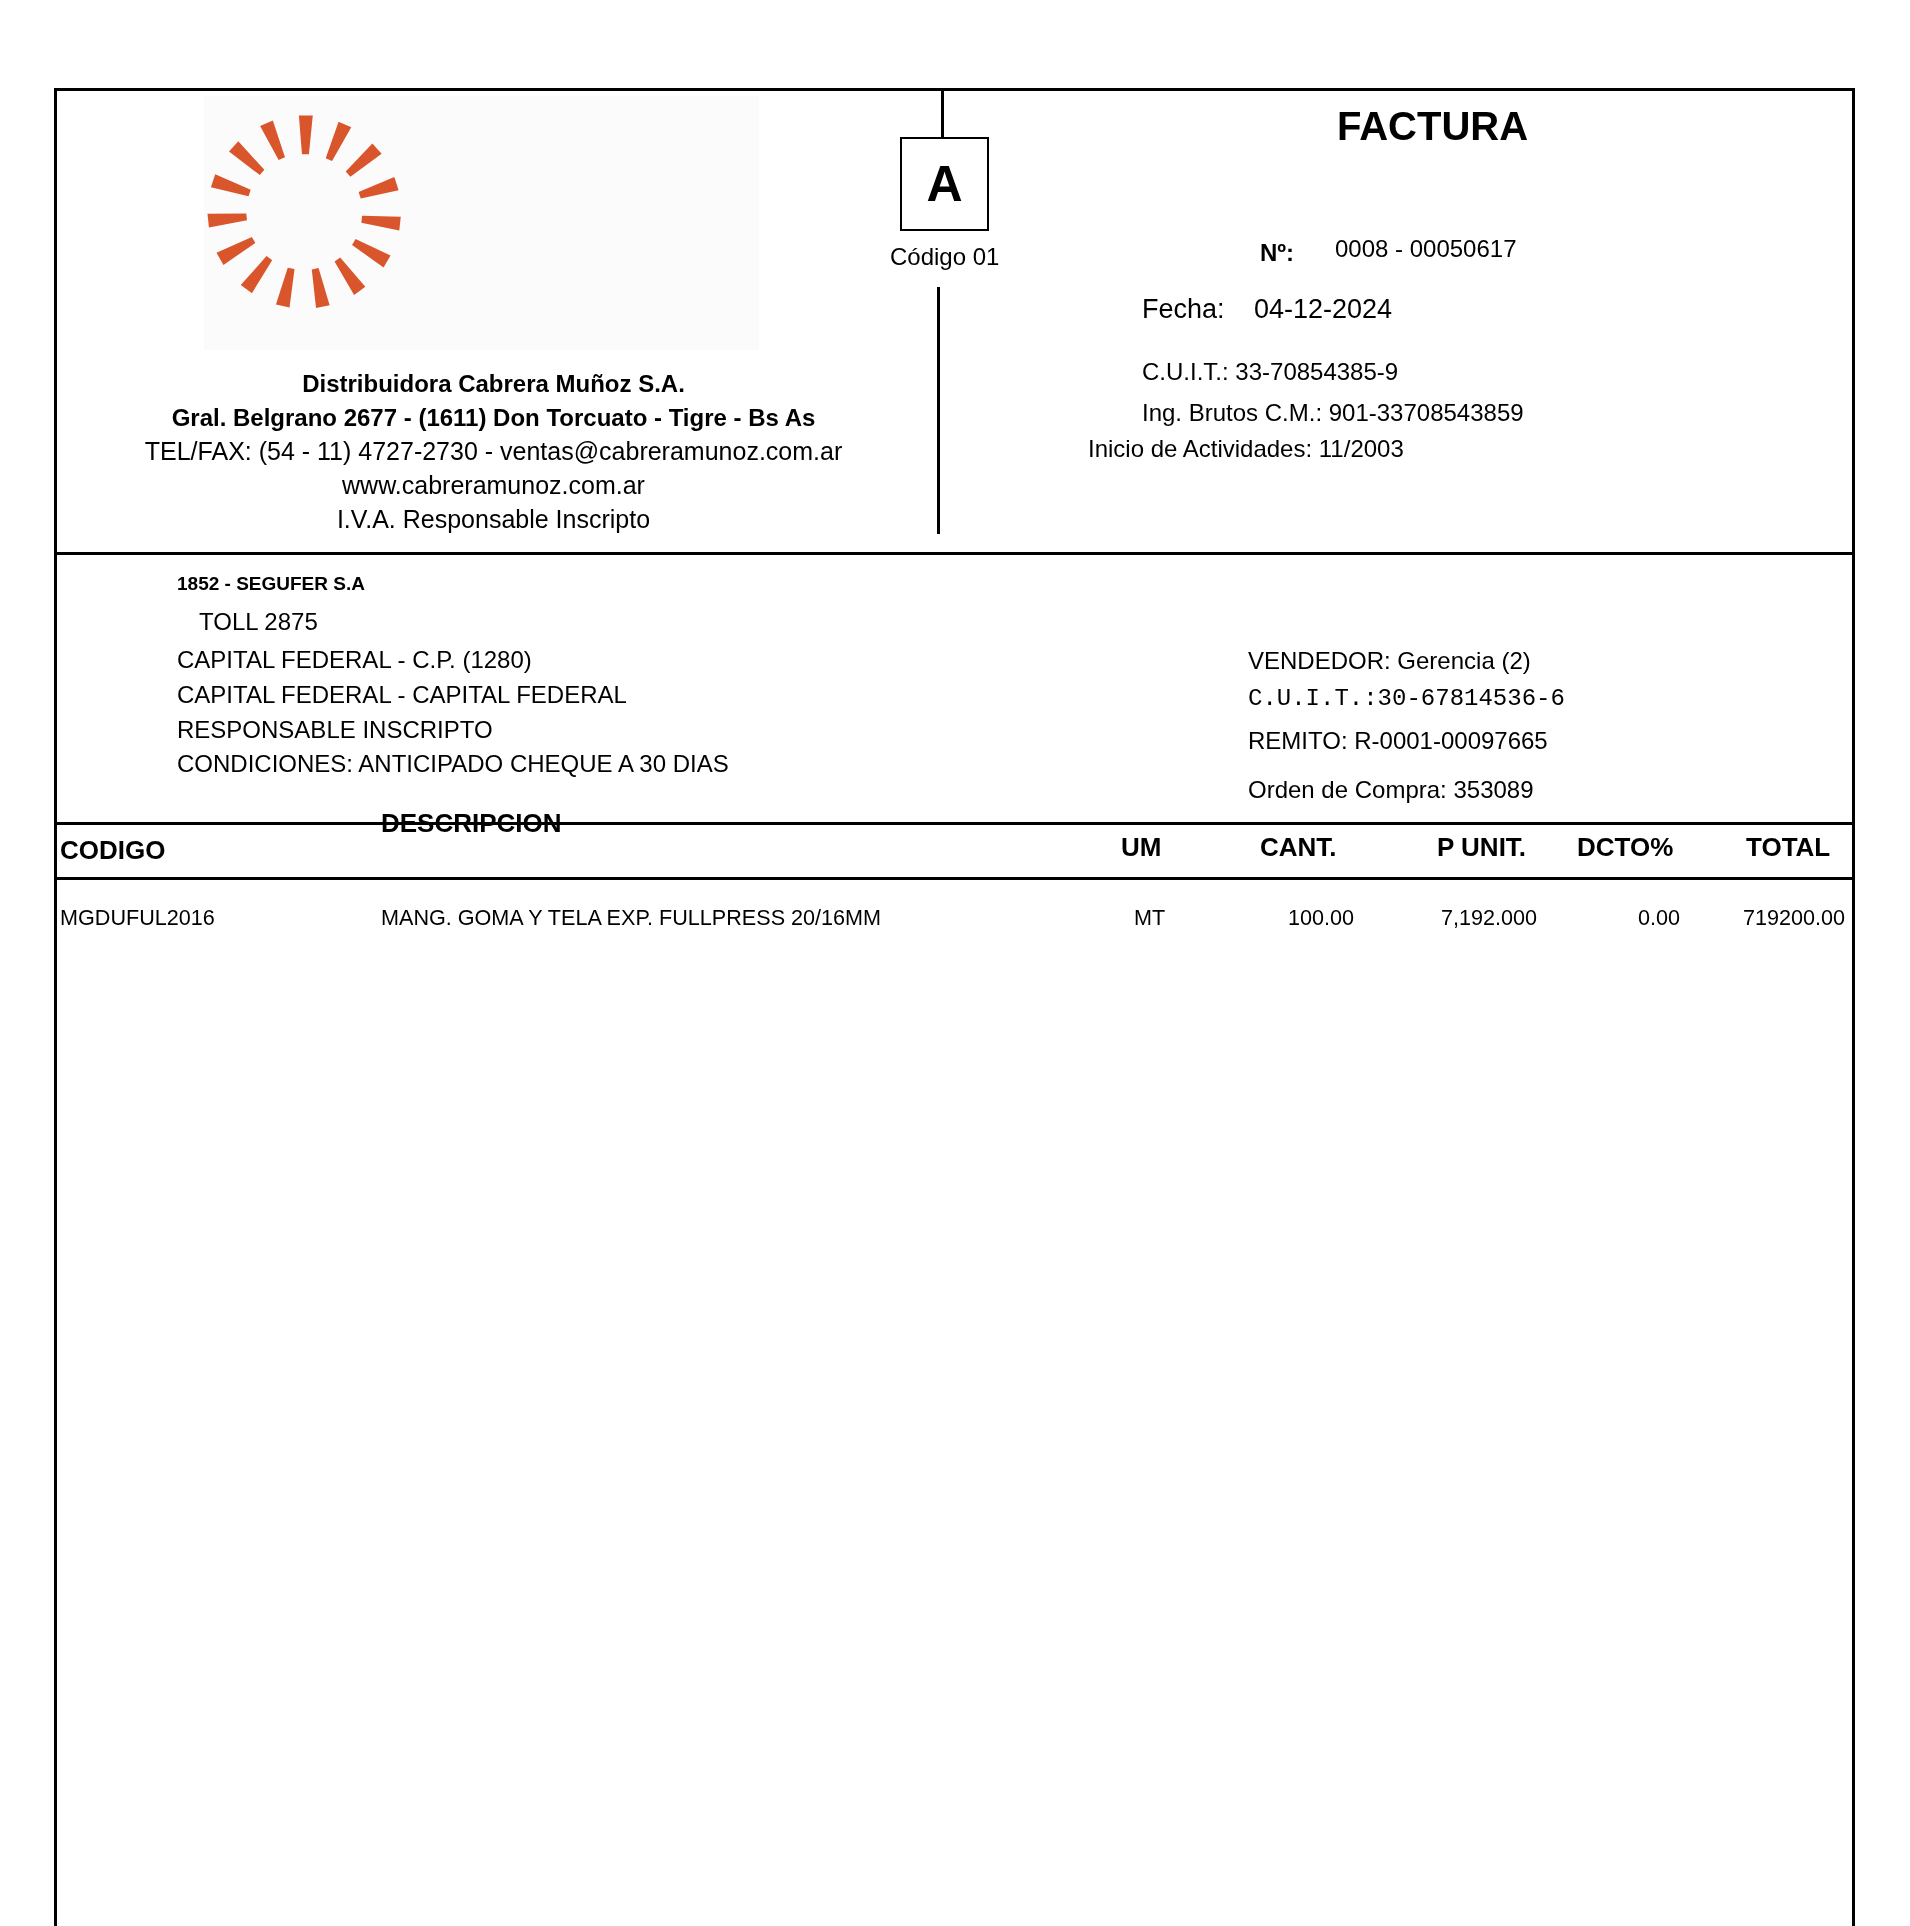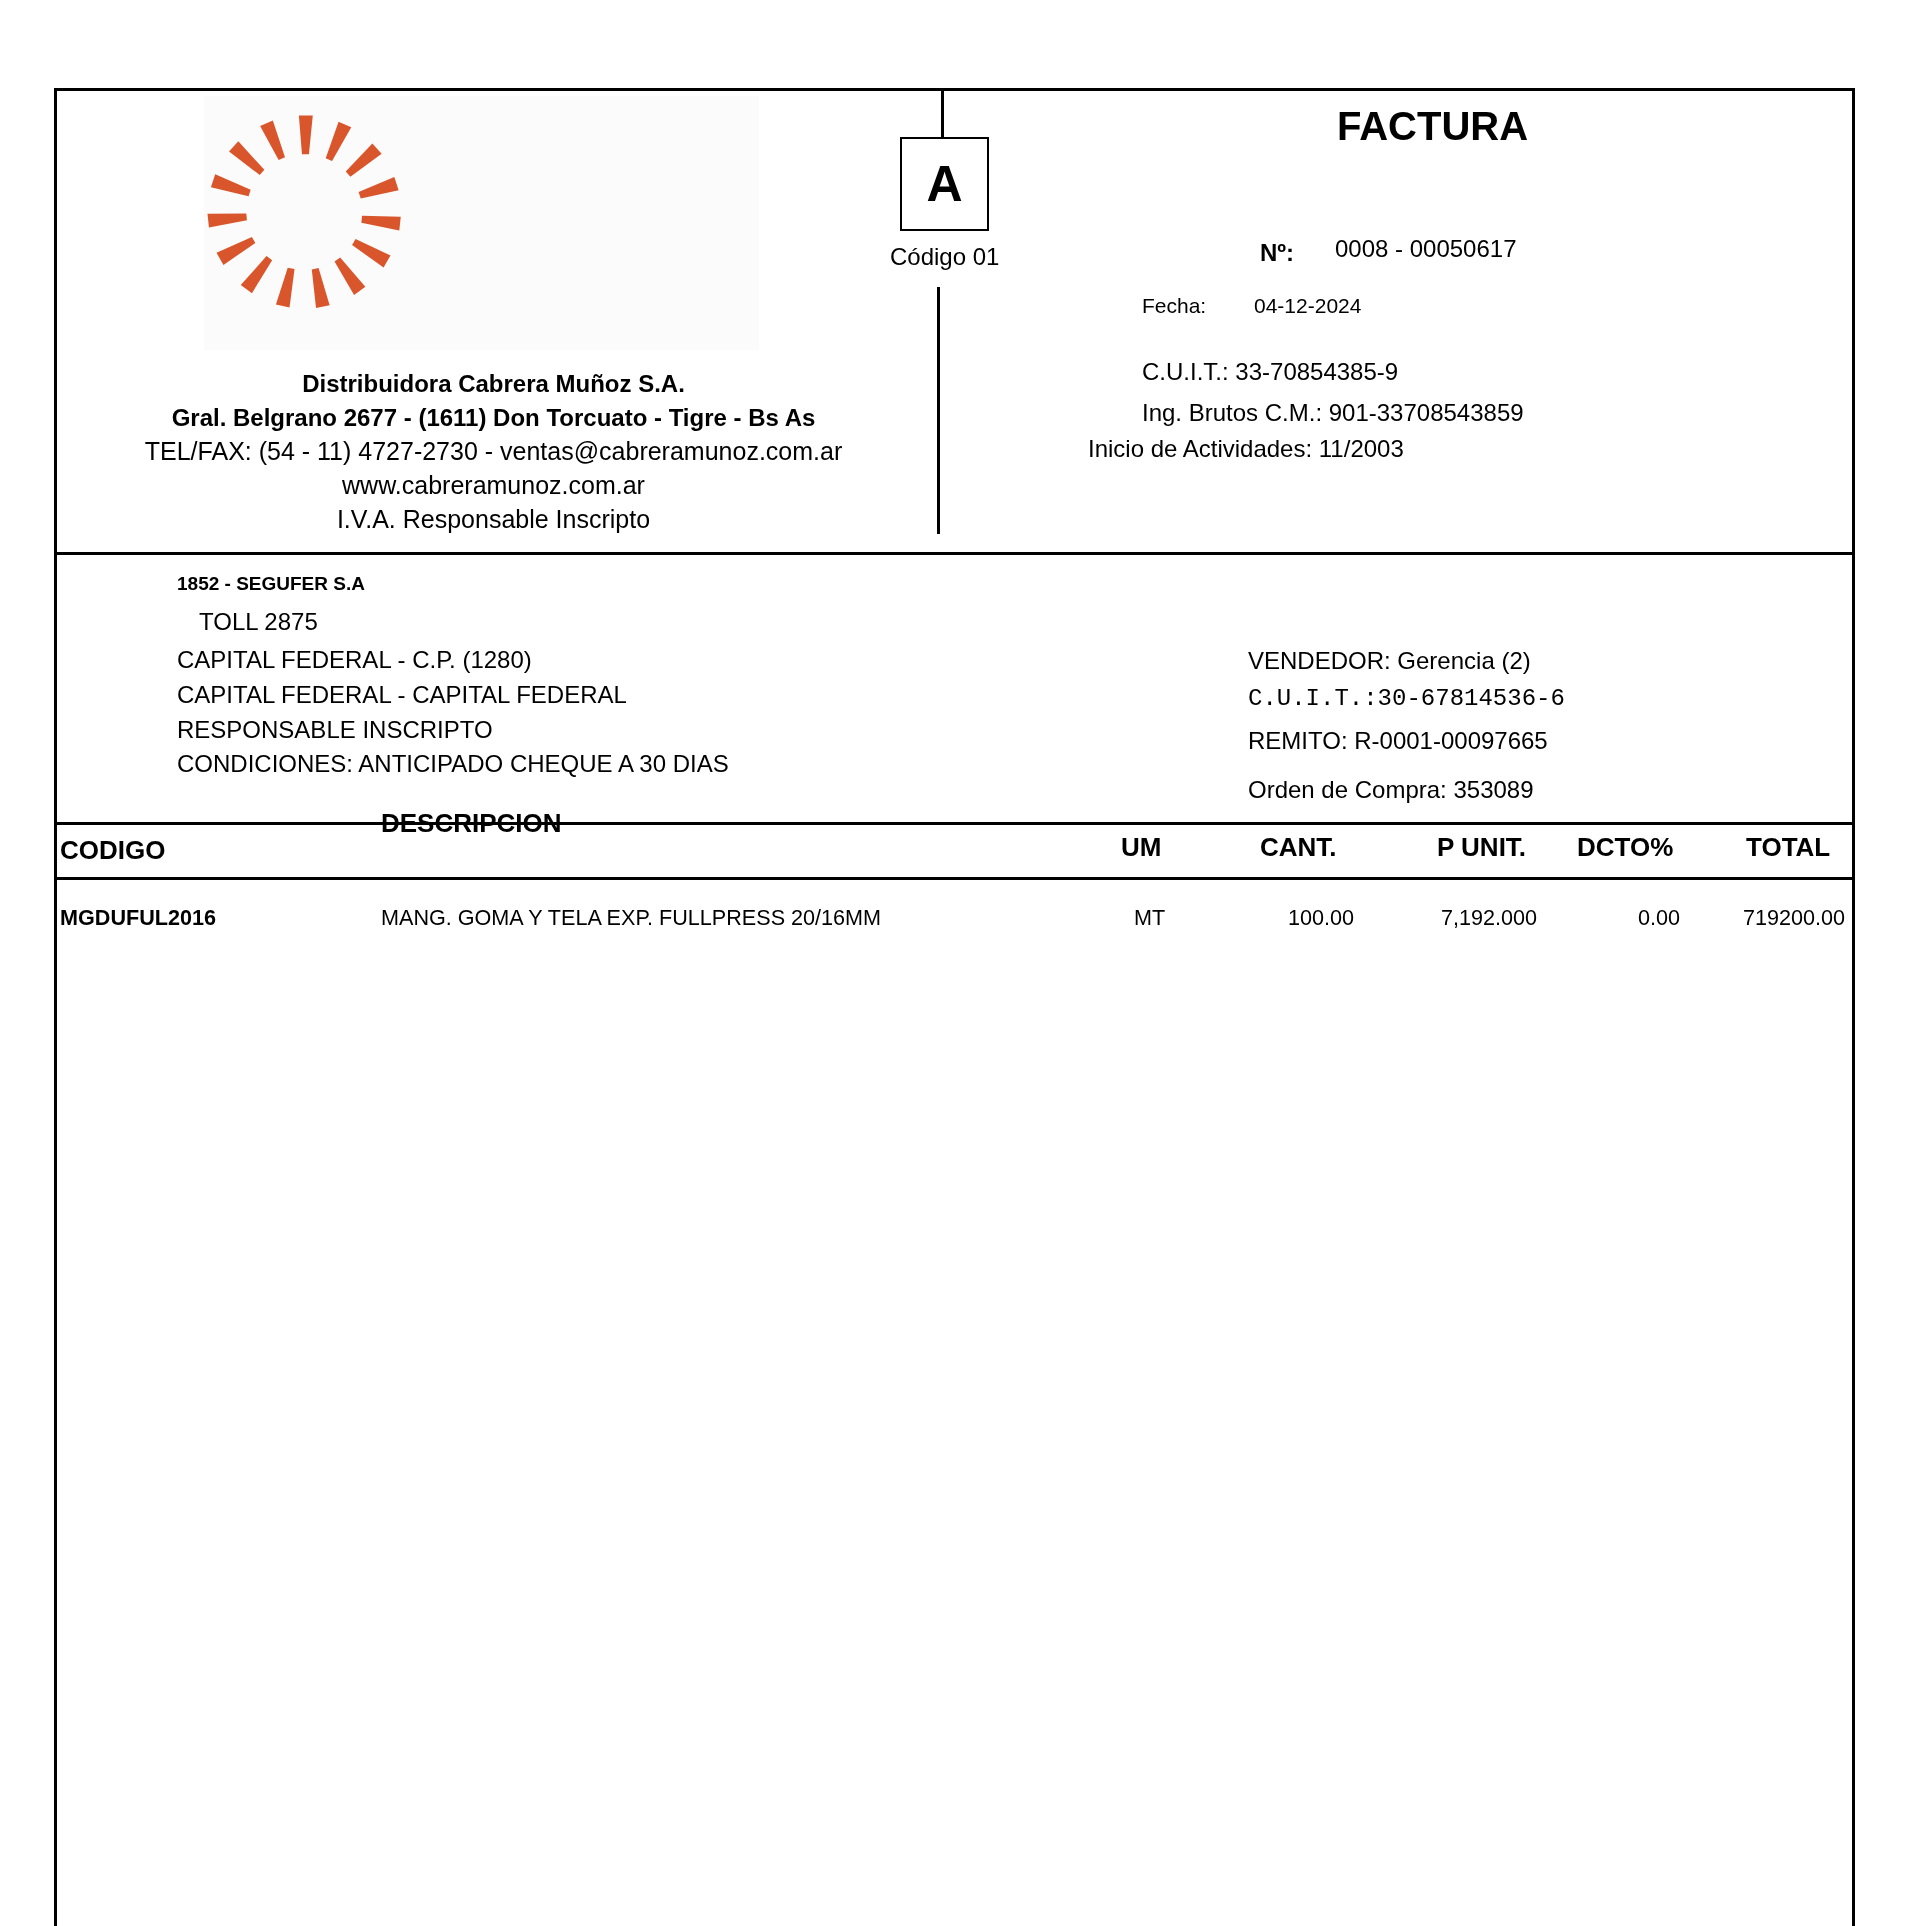--- a/index.html
+++ b/index.html
@@ -16,21 +16,21 @@
                 font-weight:bold; font-size:50px; }
   .logo { position:absolute; left:204px; top:96px; width:555px; height:254px; background:#fbfbfb; }
   .logo-text { position:absolute; left:441px; top:31px; font-weight:bold; font-size:62px;
                line-height:58px; letter-spacing:0.8px; }
   .logo-sub { position:absolute; left:54px; top:193px; width:462px; text-align:center;
               color:#8a8a8a; font-weight:bold; font-size:35px; letter-spacing:1.2px; }
   .center-col { position:absolute; left:89px; width:809px; text-align:center; font-size:24px; }
   .b { font-weight:bold; }
   .t62 { font-size:24px; }
   .t56 { font-size:21.6px; }
-  .t70 { font-size:21px; }
+  .t70 { font-size:27px; }
   .t50 { font-size:19px; }
   .hdr { font-weight:bold; font-size:26px; }
   .r { text-align:right; }
 </style>
 </head>
 <body>
 
 <div class="frame"></div>
 <div class="vline" style="left:941px;top:89px;height:48px;"></div>
 <div class="vline" style="left:937px;top:287px;height:247px;"></div>
@@ -98,21 +98,21 @@
   <div class="abs hdr" style="left:60px;top:835px;">CODIGO</div>
   <div class="abs hdr" style="left:381px;top:808px;">DESCRIPCION</div>
   <div class="abs hdr" style="left:1121px;top:832px;">UM</div>
   <div class="abs hdr" style="left:1260px;top:832px;">CANT.</div>
   <div class="abs hdr" style="left:1437px;top:832px;">P UNIT.</div>
   <div class="abs hdr" style="left:1577px;top:832px;">DCTO%</div>
   <div class="abs hdr" style="left:1746px;top:832px;">TOTAL</div>
 </div>
 
 <div>
-  <div class="abs t56" style="left:60px;top:905px;font-weight:bold;">MGDUFUL2016</div>
+  <div class="abs t56" style="left:60px;top:905px;">MGDUFUL2016</div>
   <div class="abs t56" style="left:381px;top:905px;">MANG. GOMA Y TELA EXP. FULLPRESS 20/16MM</div>
   <div class="abs t56" style="left:1134px;top:905px;">MT</div>
   <div class="abs t56 r" style="left:1244px;width:110px;top:905px;">100.00</div>
   <div class="abs t56 r" style="left:1402px;width:135px;top:905px;">7,192.000</div>
   <div class="abs t56 r" style="left:1564px;width:116px;top:905px;">0.00</div>
   <div class="abs t56 r" style="left:1695px;width:150px;top:905px;">719200.00</div>
 </div>
 
 
 </body></html>

